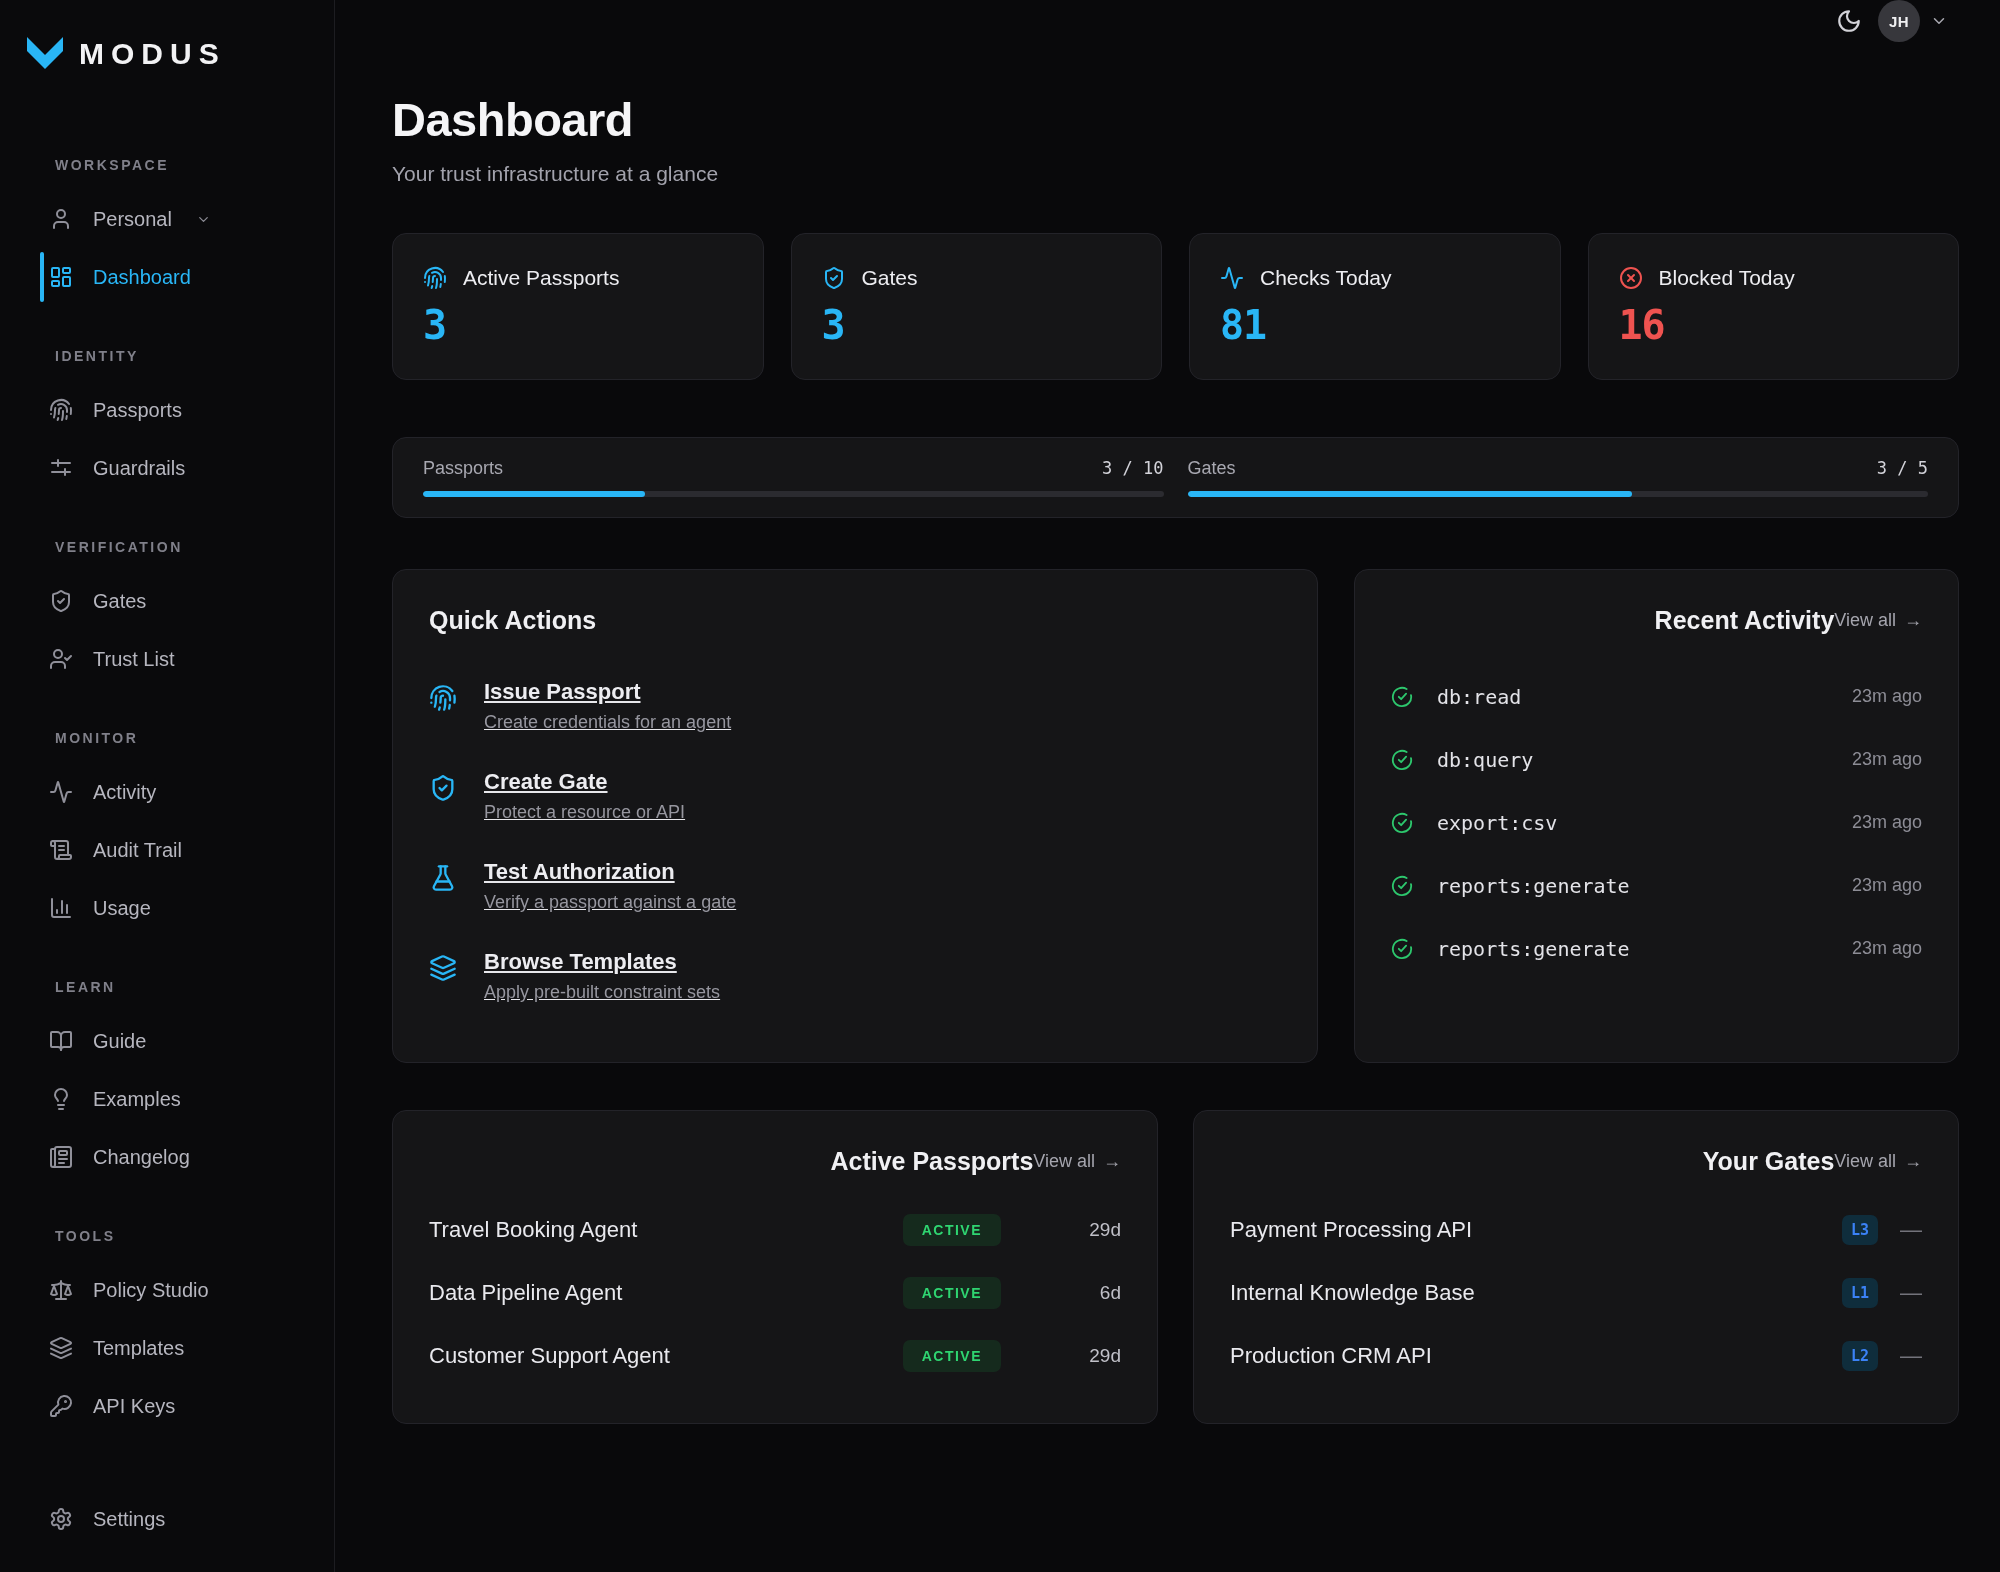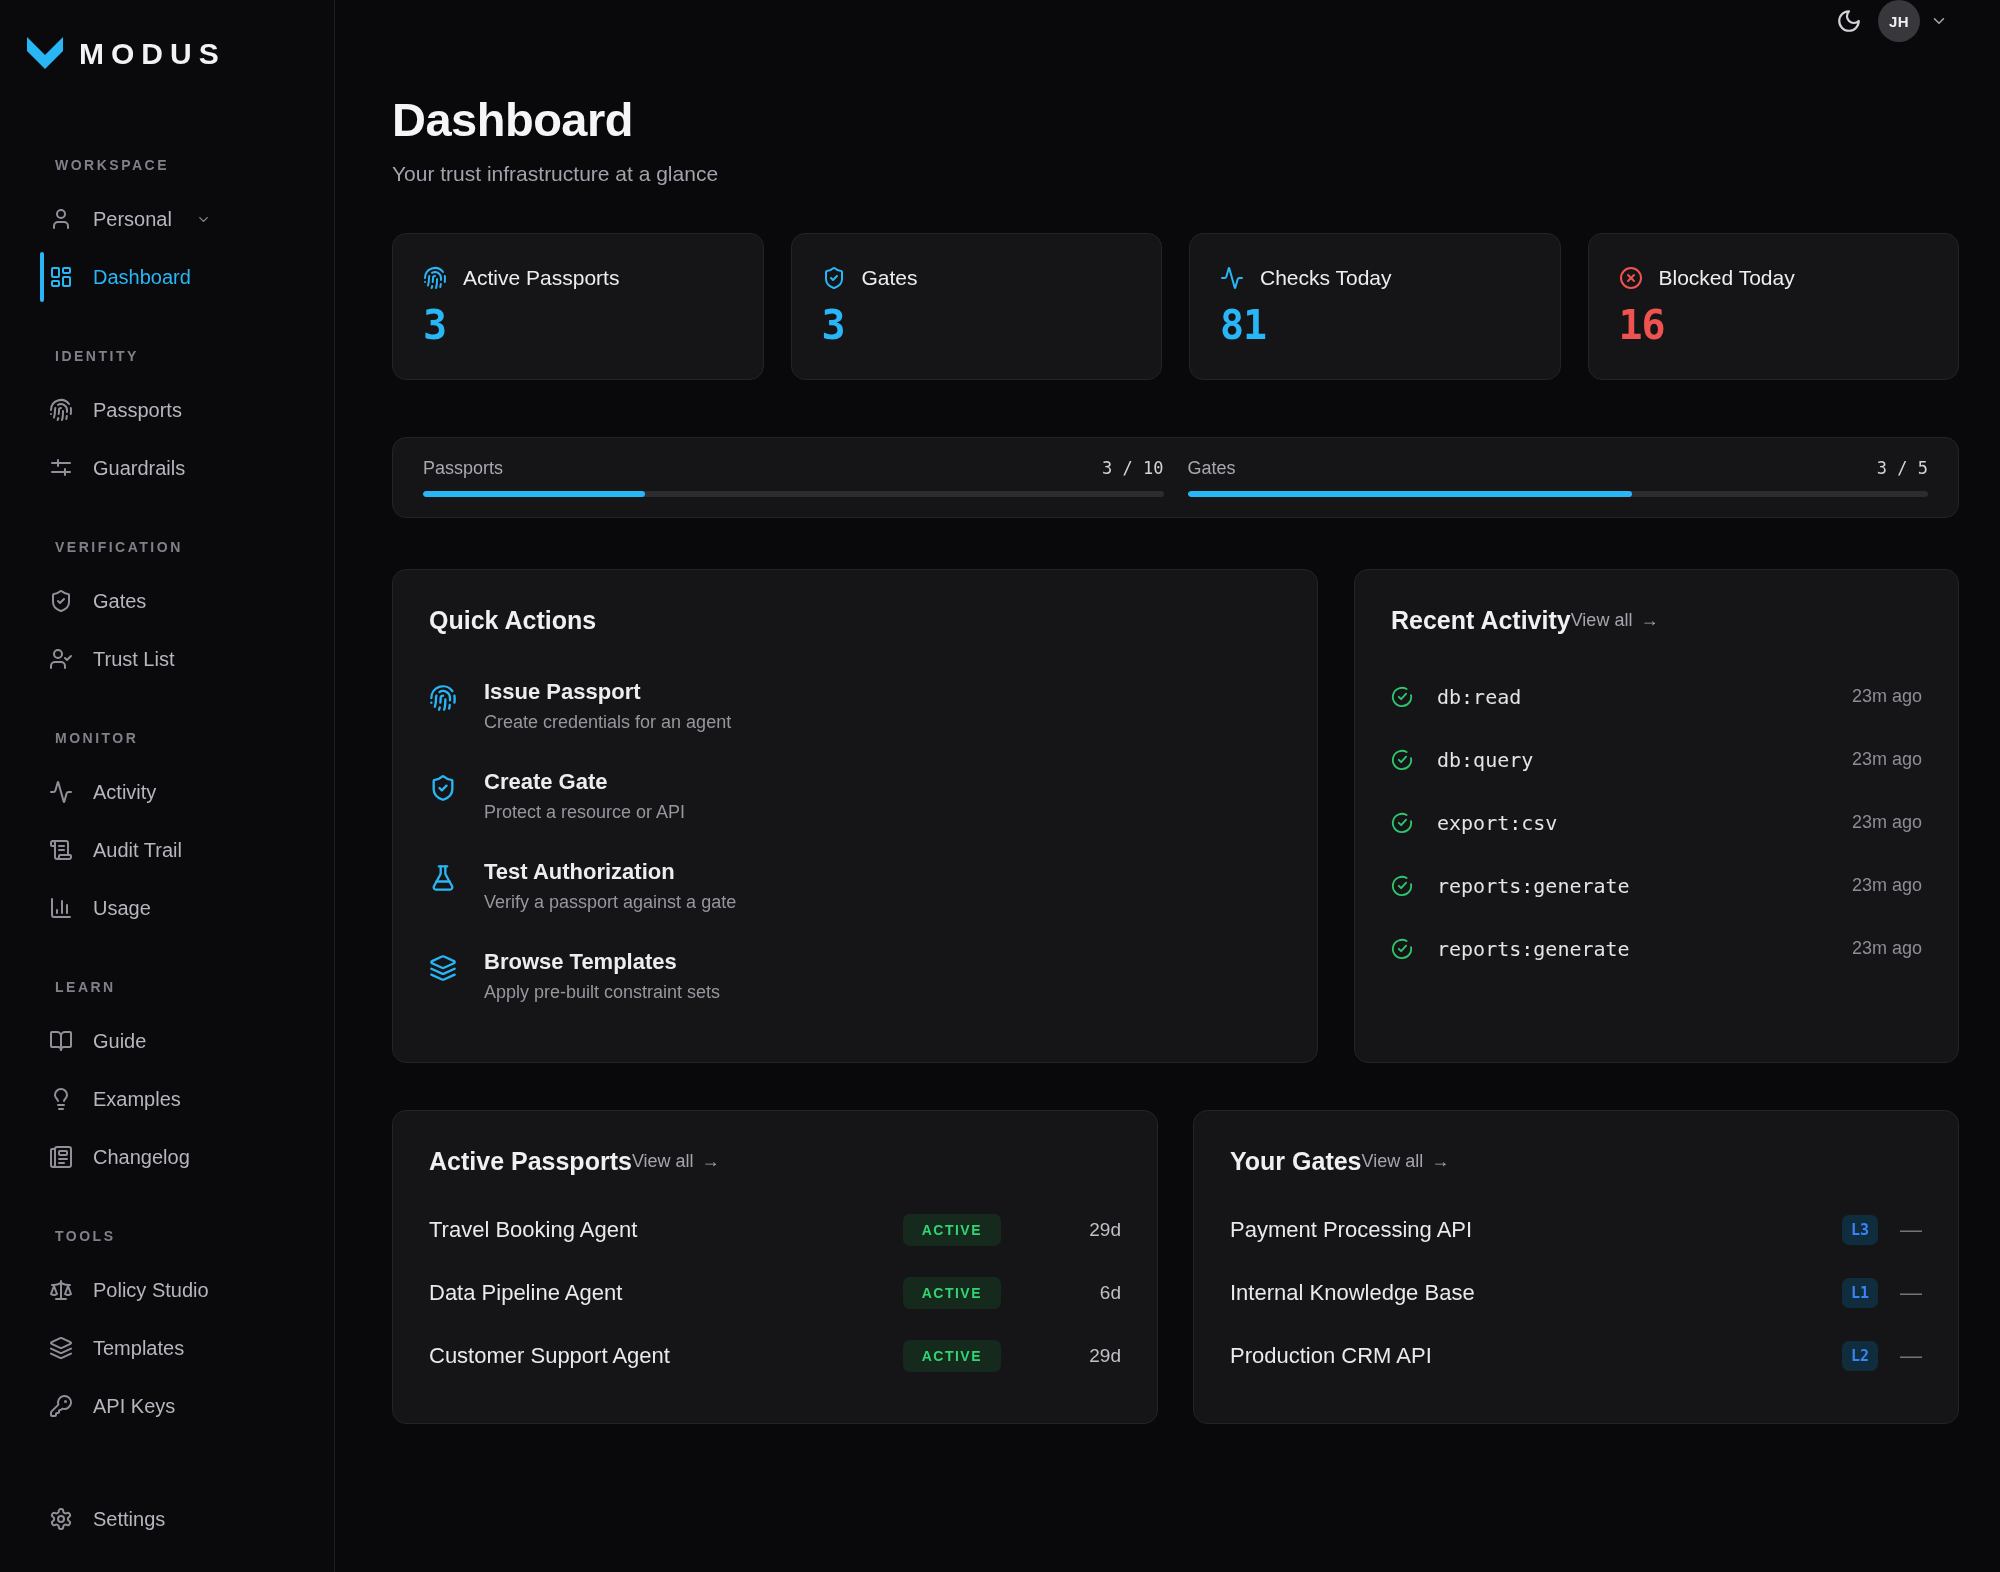--- a/index.html
+++ b/index.html
@@ -81,27 +81,27 @@
   .p-head { display:flex; justify-content:space-between; align-items:baseline; font-size:18px; color:#a8a8b1; }
   .p-value { font-family:"DejaVu Sans Mono",monospace; font-size:17px; color:#d3d3da; }
   .p-track { margin-top:12px; height:6px; background:#2b2b30; border-radius:3px; overflow:hidden; }
   .p-fill { height:100%; background:#29b6f6; border-radius:3px; }
 
   
   .mid { margin-top:51px; display:grid; grid-template-columns:926px 605px; gap:36px; }
   .qa-card { height:494px; padding:36px; }
   .card-title { font-size:25px; font-weight:bold; color:#f0f0f3; }
   .qa-list { margin-top:44px; display:flex; flex-direction:column; gap:36px; }
-  .qa-item { display:flex; gap:27px; cursor:pointer; }
+  .qa-item { display:flex; gap:27px; cursor:pointer;text-decoration:underline; }
   .qa-item .icon { width:28px; height:28px; color:#29b6f6; margin-top:5px; flex:0 0 28px; }
   .qa-title { font-size:22px; font-weight:bold; color:#ededf1; }
   .qa-sub { margin-top:7px; font-size:18px; color:#96969f; }
 
   .ra-card { height:494px; padding:36px; }
-  .card-head { display:flex; justify-content:flex-start; align-items:center; }
+  .card-head { display:flex; justify-content:flex-end; align-items:center; }
   .view-all { font-size:18px; color:#a5a5ae; cursor:pointer; display:flex; align-items:center; gap:8px; background:none; border:none; }
   .ra-list { margin-top:30px; }
   .ra-row { display:flex; align-items:center; height:63px; }
   .ra-row .icon { width:22px; height:22px; color:#2dc76d; flex:0 0 22px; }
   .ra-action { margin-left:24px; font-family:"DejaVu Sans Mono",monospace; font-size:20px; color:#e3e3e8; }
   .ra-time { margin-left:auto; font-size:18px; color:#8d8d96; }
 
   
   .bottom { margin-top:47px; display:grid; grid-template-columns:766px 766px; gap:35px; }
   .b-card { height:314px; padding:36px; }

